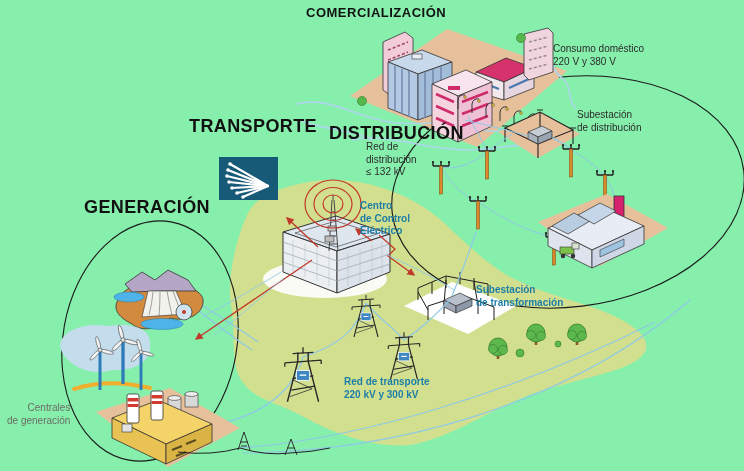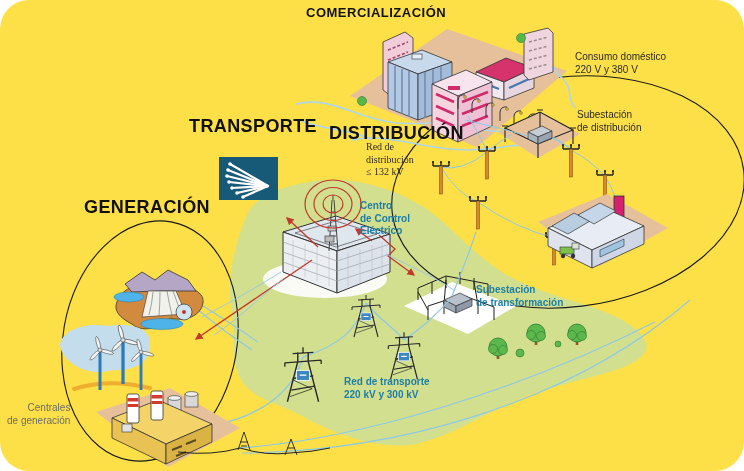--- a/index.html
+++ b/index.html
@@ -1,17 +1,17 @@
 <!DOCTYPE html>
 <html><head>
 <meta charset="utf-8">
 <style>
   html,body{margin:0;padding:0;background:#fff;}
-  #stage{position:relative;width:744px;height:471px;background:#fde047;overflow:hidden;
-         font-family:"Liberation Sans",sans-serif;border-radius:29px;}
+  #stage{position:relative;width:744px;height:471px;background:#86efac;overflow:hidden;
+         font-family:"Liberation Sans",sans-serif;}
   #art{position:absolute;left:0;top:0;}
   .lbl{position:absolute;white-space:pre-line;line-height:1.25;color:#2b2b2b;font-size:10px;}
   .stage-title{font-weight:bold;color:#111;font-size:18px;letter-spacing:.4px;}
   .big-title{font-size:13px;letter-spacing:.5px;}
   .teal{color:#1d7ea8;font-weight:bold;}
   .gray{color:#6b6b66;text-align:right;}
 </style>
 </head>
 <body>
 
@@ -310,25 +310,25 @@
     <path d="M284,278 C257,300 237,320 214,335"></path>
     <path d="M386,254 C418,270 440,280 455,291"></path>
   </g>
 </svg>
 
 <div class="lbl stage-title big-title" style="left:306px;top:5px;">COMERCIALIZACIÓN</div>
 <div class="lbl stage-title" style="left:189px;top:115px;">TRANSPORTE</div>
 <div class="lbl stage-title" style="left:329px;top:122px;">DISTRIBUCIÓN</div>
 <div class="lbl stage-title" style="left:84px;top:196px;">GENERACIÓN</div>
 
-<div class="lbl" style="left:553px;top:51px;margin-left:22px;">Consumo doméstico
+<div class="lbl" style="left:553px;top:43px;">Consumo doméstico
 220 V y 380 V</div>
 <div class="lbl" style="left:577px;top:109px;">Subestación
 de distribución</div>
-<div class="lbl" style="left:366px;top:141px;font-family:Liberation Serif, serif;">Red de
+<div class="lbl" style="left:366px;top:141px;">Red de
 distribución
 ≤ 132 kV</div>
 <div class="lbl teal" style="left:360px;top:200px;">Centro
 de Control
 Eléctrico</div>
 <div class="lbl teal" style="left:476px;top:284px;">Subestación
 de transformación</div>
 <div class="lbl teal" style="left:344px;top:376px;">Red de transporte
 220 kV y 300 kV</div>
 <div class="lbl gray" style="left:7px;top:402px;">Centrales

